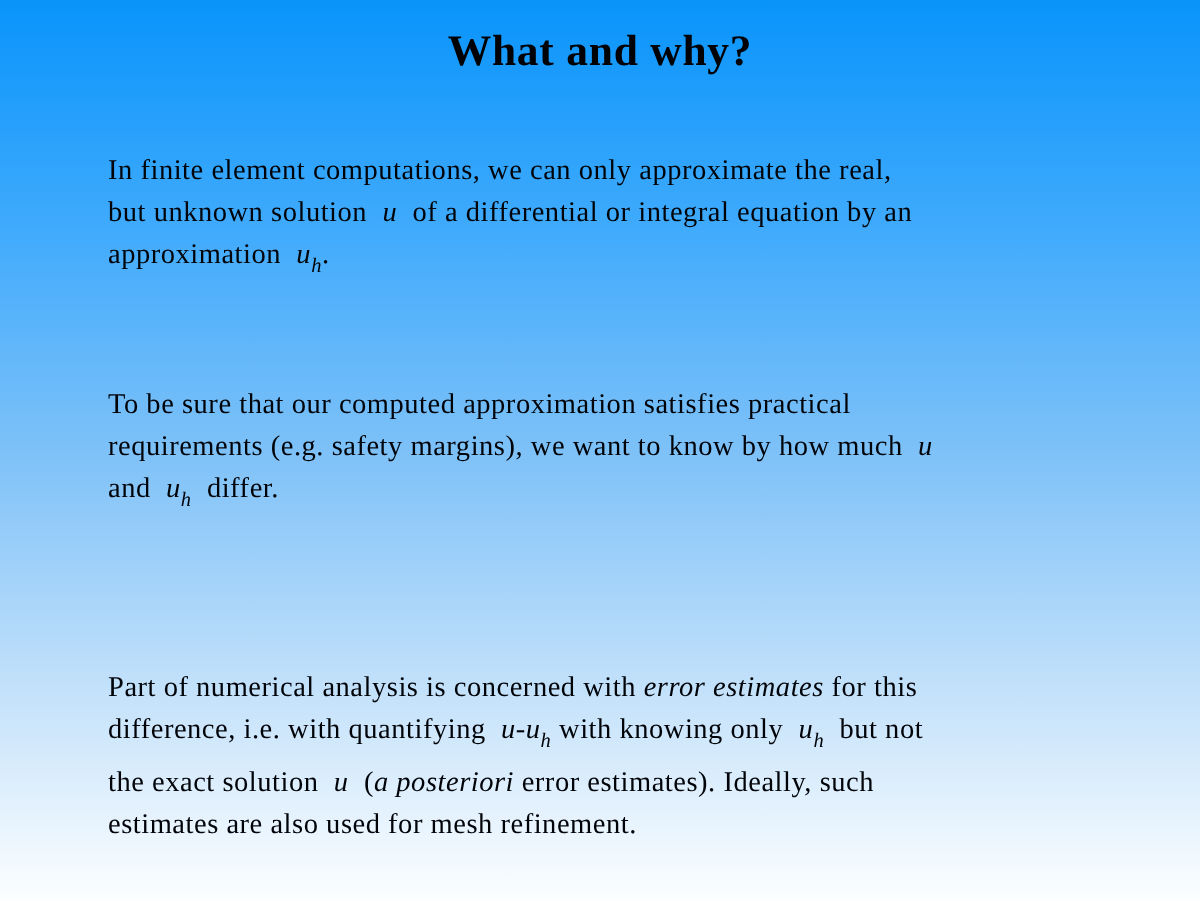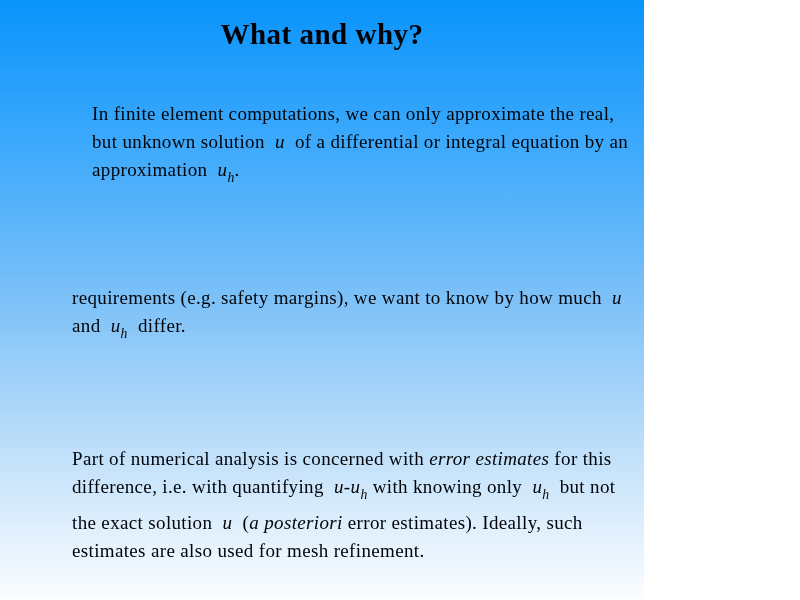--- a/index.html
+++ b/index.html
@@ -1,21 +1,21 @@
 <!DOCTYPE html>
 <html><head>
 <meta charset="utf-8">
 <style>
   html, body {
     margin: 0;
     padding: 0;
   }
   .slide {
     position: relative;
-    width: 644px;
+    width: 800px;
     height: 600px;
     overflow: hidden;
     background: linear-gradient(180deg, #0994fb 0%, #3faafc 25%, #7dc1f8 50%, #bfdffa 75%, #fcfeff 100%);
     font-family: "Liberation Serif", "DejaVu Serif", serif;
     color: #000409;
   }
   .title {
     position: absolute;
     top: 18px;
     left: 0;
@@ -28,30 +28,30 @@
   }
   .para {
     position: absolute;
     left: 72px;
     width: 672px;
     font-size: 19px;
     line-height: 28px;
     letter-spacing: 0.35px;
     text-align: left;
   }
-  .para-1 { top: 100px; margin-left: 20px; }
+  .para-1 { top: 100px; }
   .para-2 { top: 256px; }
   .para-3 { top: 408px; margin-top: 37px; }
   .i   { font-style: italic; }
   .sub { font-style: italic; font-size: 0.72em; vertical-align: -0.45em; }
 </style>
 </head>
 <body>
 
 <div class="slide">
   <div class="title">What and why?</div>
 
   <div class="para para-1"><span>In finite element computations, we can only approximate the real,</span><br><span>but unknown solution&nbsp; </span><span class="i">u</span><span>&nbsp; of a differential or integral equation by an</span><br><span>approximation&nbsp; </span><span class="i">u</span><span class="sub">h</span><span>.</span></div>
 
-  <div class="para para-2"><br><span>requirements (e.g. safety margins), we want to know by how much&nbsp; </span><span class="i">u</span><br><span>and&nbsp; </span><span class="i">u</span><span class="sub">h</span><span>&nbsp; differ.</span></div>
+  <div class="para para-2"><span>To be sure that our computed approximation satisfies practical</span><br><span>requirements (e.g. safety margins), we want to know by how much&nbsp; </span><span class="i">u</span><br><span>and&nbsp; </span><span class="i">u</span><span class="sub">h</span><span>&nbsp; differ.</span></div>
 
   <div class="para para-3"><span>Part of numerical analysis is concerned with </span><span class="i">error estimates</span><span> for this</span><br><span>difference, i.e. with quantifying&nbsp; </span><span class="i">u</span><span>-</span><span class="i">u</span><span class="sub">h</span><span>&nbsp;with knowing only&nbsp; </span><span class="i">u</span><span class="sub">h</span><span>&nbsp; but not</span><br><span>the exact solution&nbsp; </span><span class="i">u</span><span>&nbsp; (</span><span class="i">a posteriori</span><span> error estimates). Ideally, such</span><br><span>estimates are also used for mesh refinement.</span></div>
 </div>
 
 </body></html>

